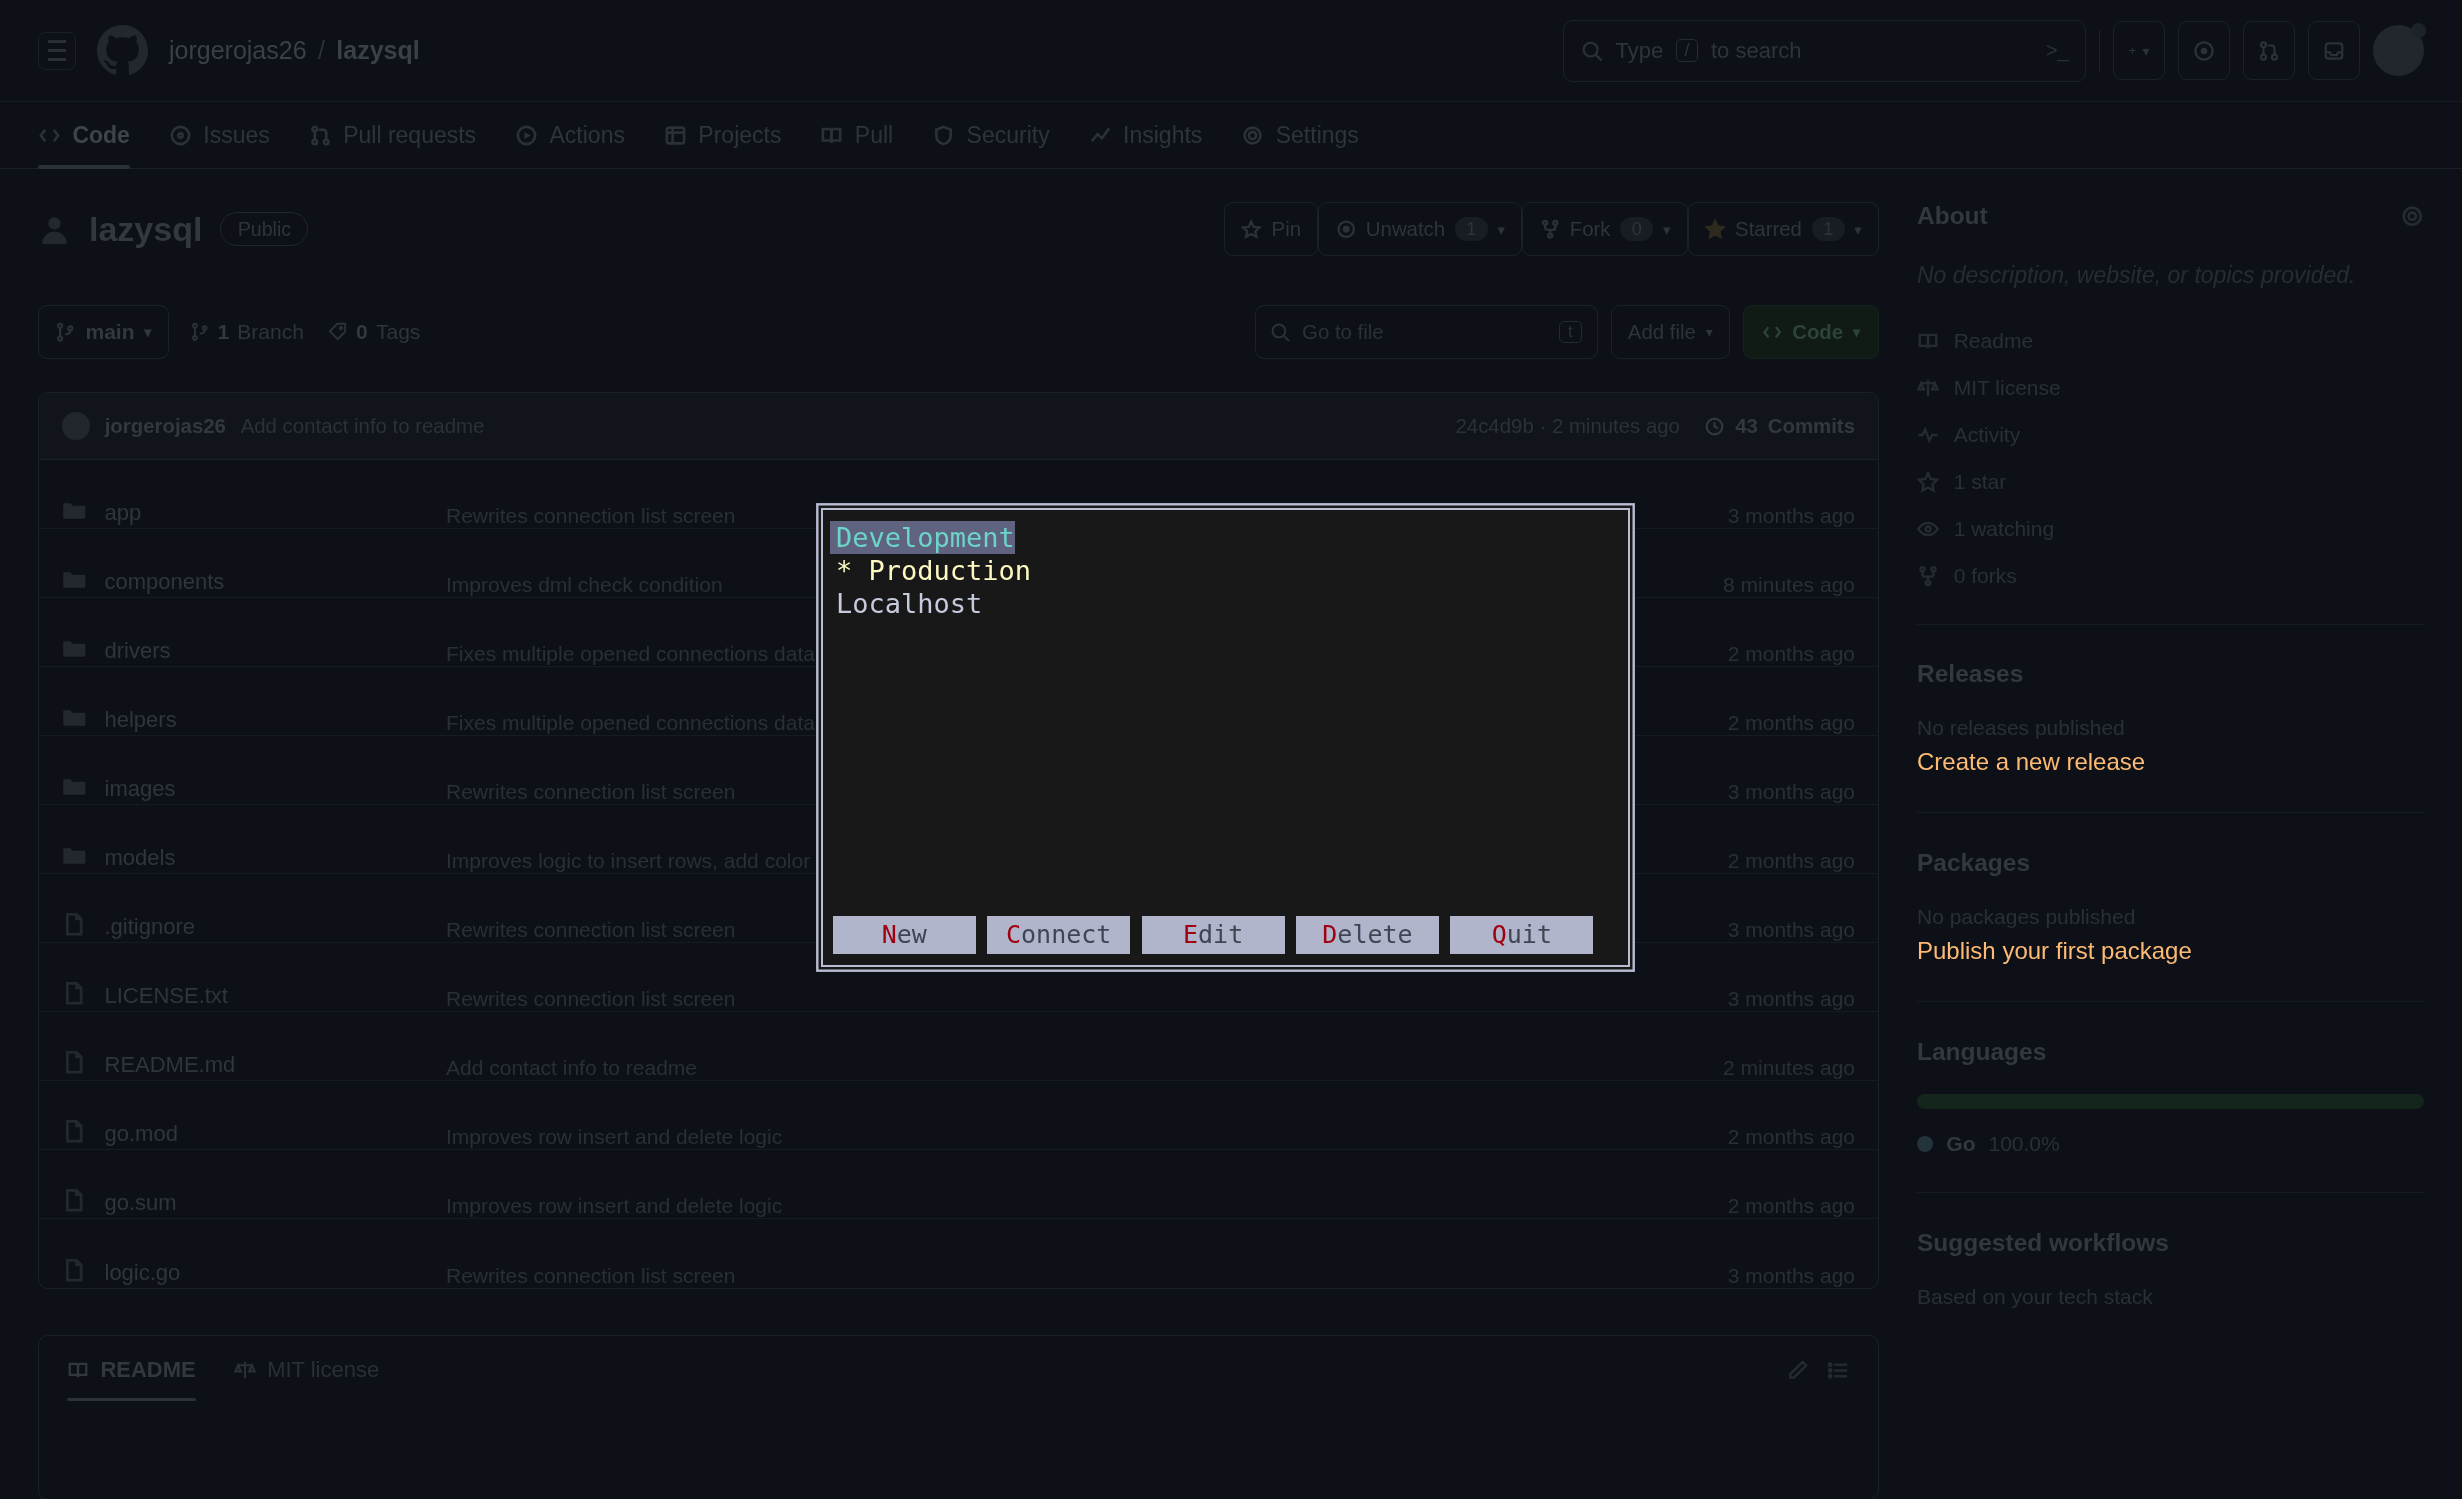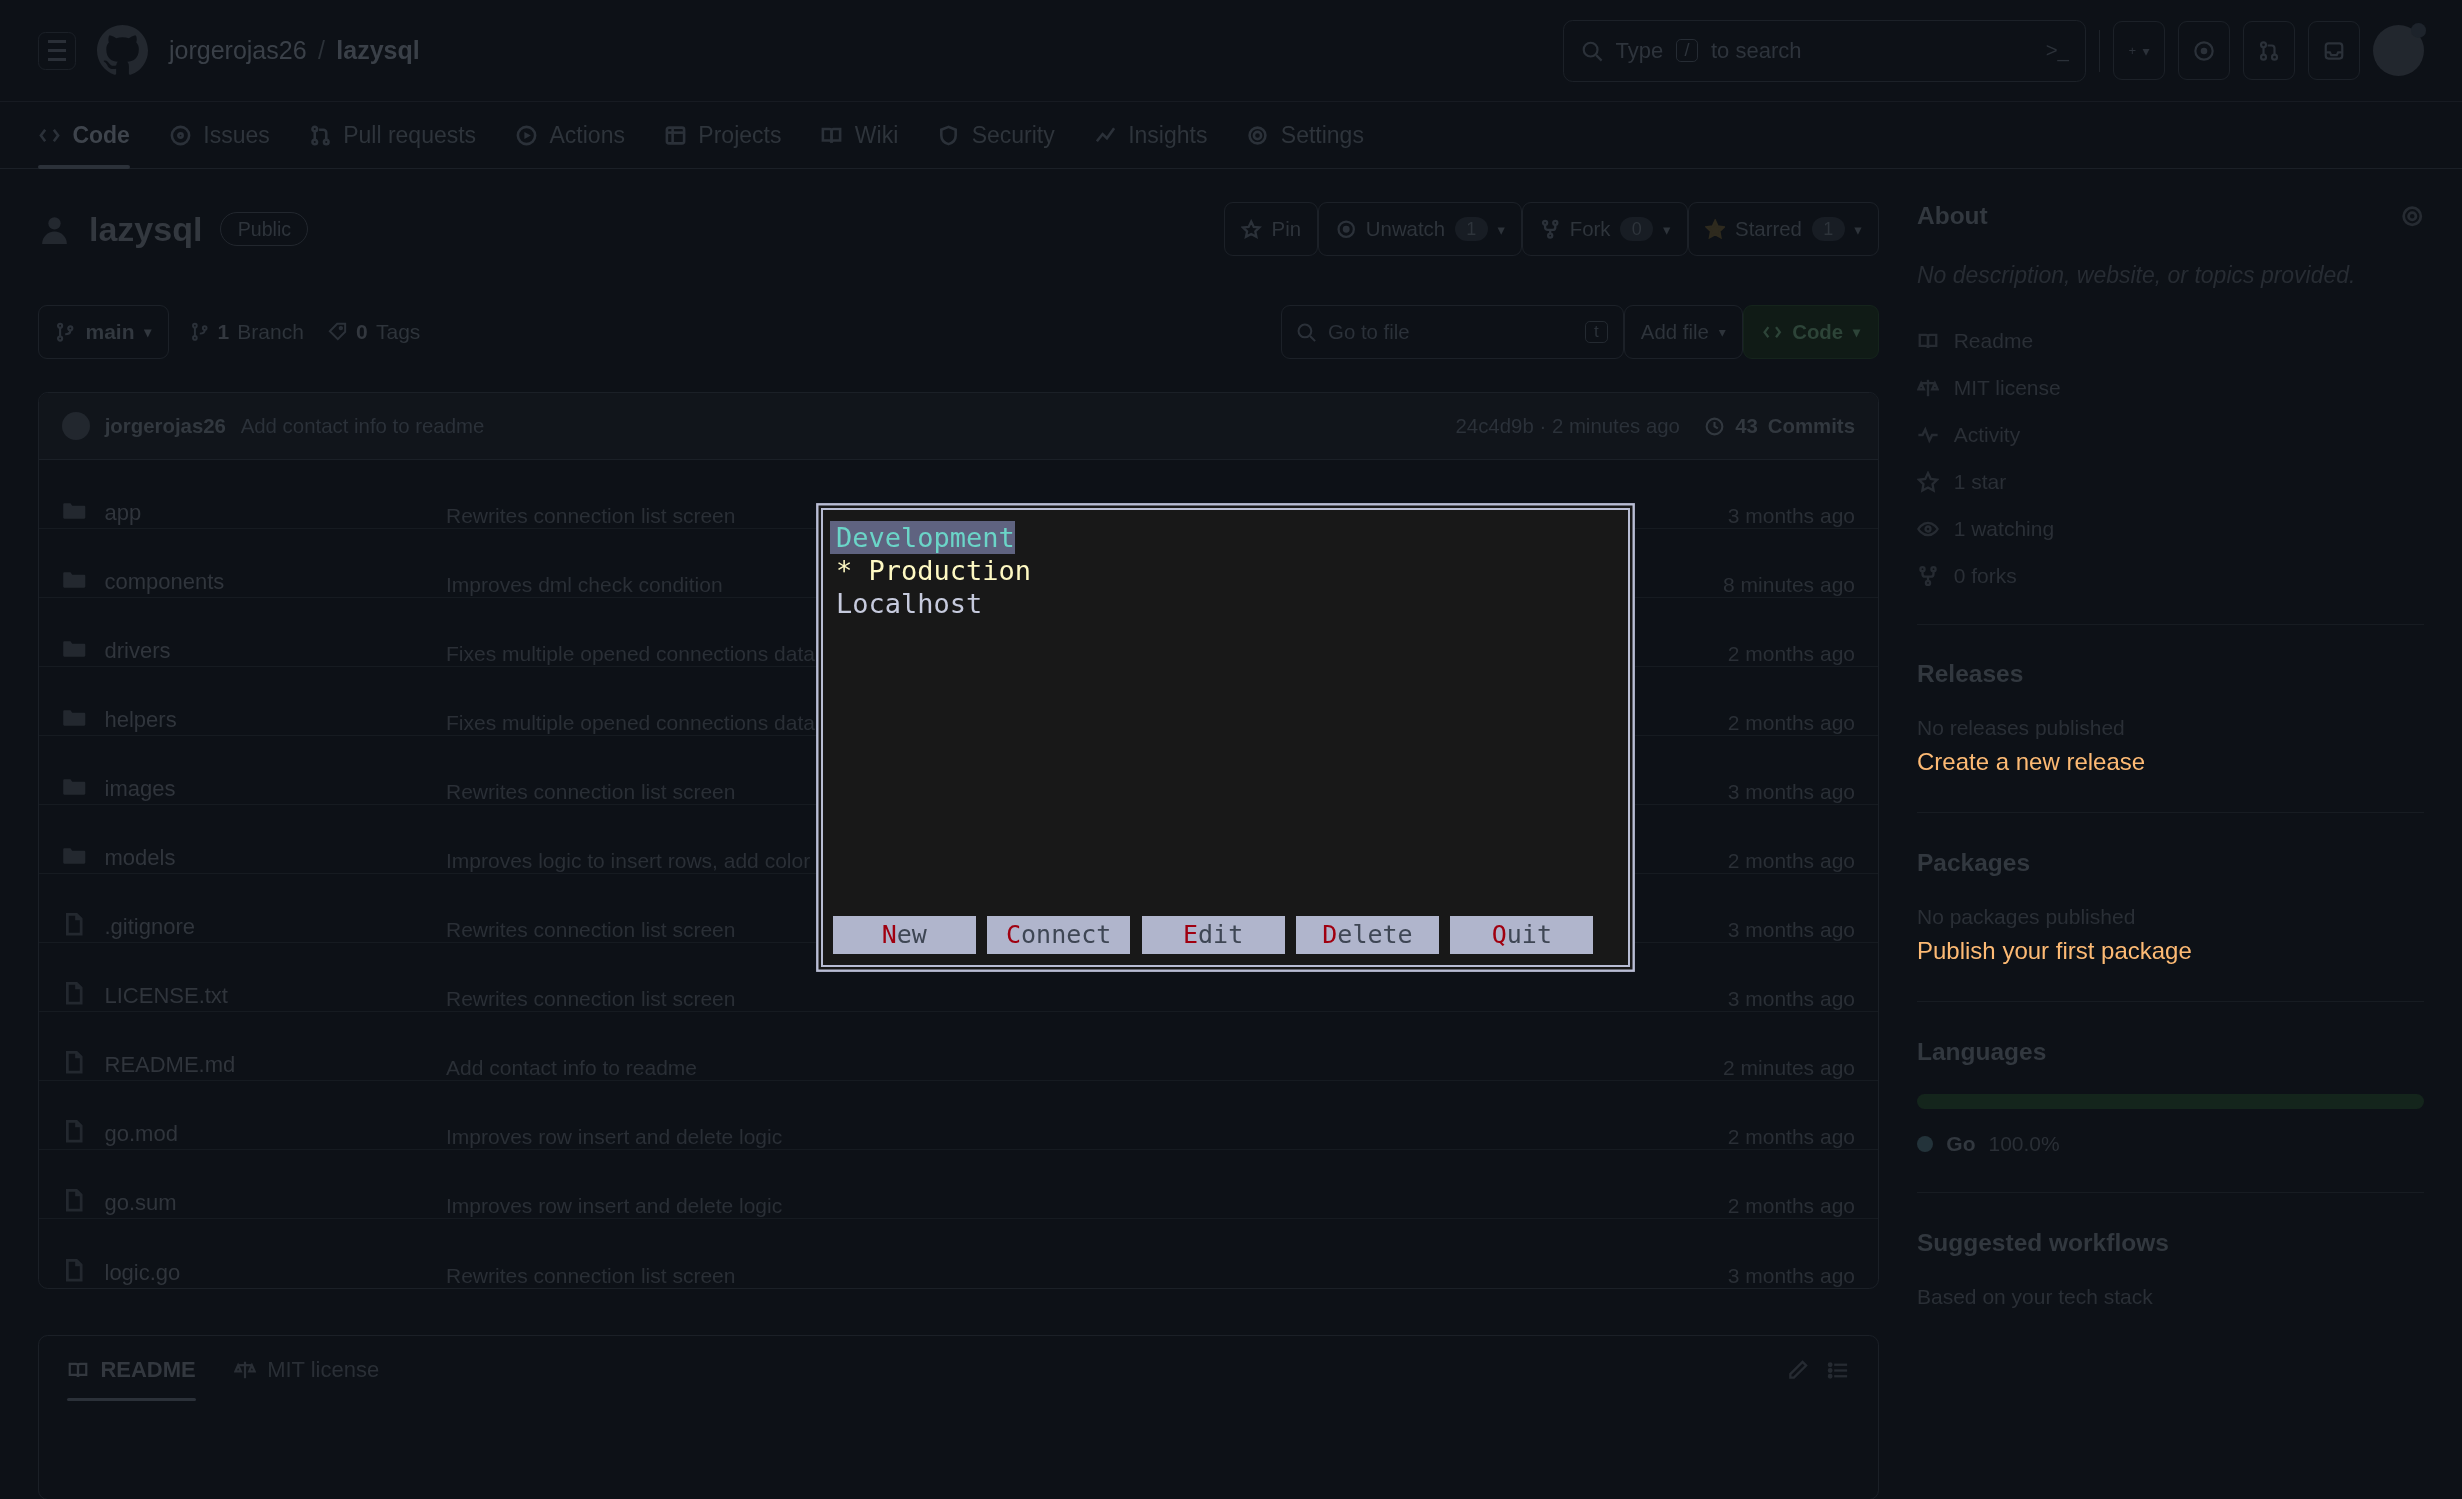--- a/index.html
+++ b/index.html
@@ -111,21 +111,21 @@
   
   .branch-bar { display: flex; align-items: center; gap: 21px; margin-bottom: 33px; }
   .branch-btn {
     height: 54px; border: 0.8px solid #1c2128; border-radius: 9px;
     display: flex; align-items: center; gap: 9.8px; padding: 0 16.3px;
     font-size: 21px; font-weight: bold; color: #32383f;
   }
   .branch-meta { display: flex; gap: 24.5px; font-size: 21px; color: #2e343b; align-items: center; }
   .branch-meta span { display: flex; align-items: center; gap: 8.2px; }
   .branch-meta b { color: #33383f; }
-  .branch-right { margin-left: auto; display: flex; align-items: flex-end; }
+  .branch-right { margin-left: auto; display: flex; gap: 13px; align-items: flex-end; }
   .gotofile {
     width: 343px; height: 54px; border: 0.8px solid #1c2128; border-radius: 9px;
     display: flex; align-items: center; padding: 0 14.7px; gap: 11.4px;
     font-size: 20.4px; color: #2b3139;
   }
   .gotofile .tkey { margin-left: auto; border:0.8px solid #242a31; border-radius:4.9px; padding: 0 8.2px; font-size: 17px;}
   .addfile {
     height: 54px; border: 0.8px solid #1c2128; border-radius: 9px;
     display: flex; align-items: center; gap: 9.8px; padding: 0 16.3px;
     font-size: 20.4px; color: #2e343b;
@@ -339,21 +339,21 @@
           <line x1="6" y1="2.5" x2="6" y2="13.5"></line>
           <line x1="2" y1="6" x2="14" y2="6"></line>
         </svg>
       <span>Projects</span>
     </div>
     <div class="tab">
       <svg viewBox="0 0 16 16">
           <path d="M2 3.5h4.5c.8 0 1.5.7 1.5 1.5v8c0-.8-.7-1.5-1.5-1.5H2Z"></path>
           <path d="M14 3.5H9.5c-.8 0-1.5.7-1.5 1.5v8c0-.8.7-1.5 1.5-1.5H14Z"></path>
         </svg>
-      <span>Wiki</span>
+      <span>Pull</span>
     </div>
     <div class="tab">
       <svg viewBox="0 0 16 16">
           <path d="M8 2 3 4v4c0 3 2.2 5.2 5 6 2.8-.8 5-3 5-6V4Z"></path>
         </svg>
       <span>Security</span>
     </div>
     <div class="tab">
       <svg viewBox="0 0 16 16">
           <polyline points="2,12 6,7 9,10 14,3"></polyline>

